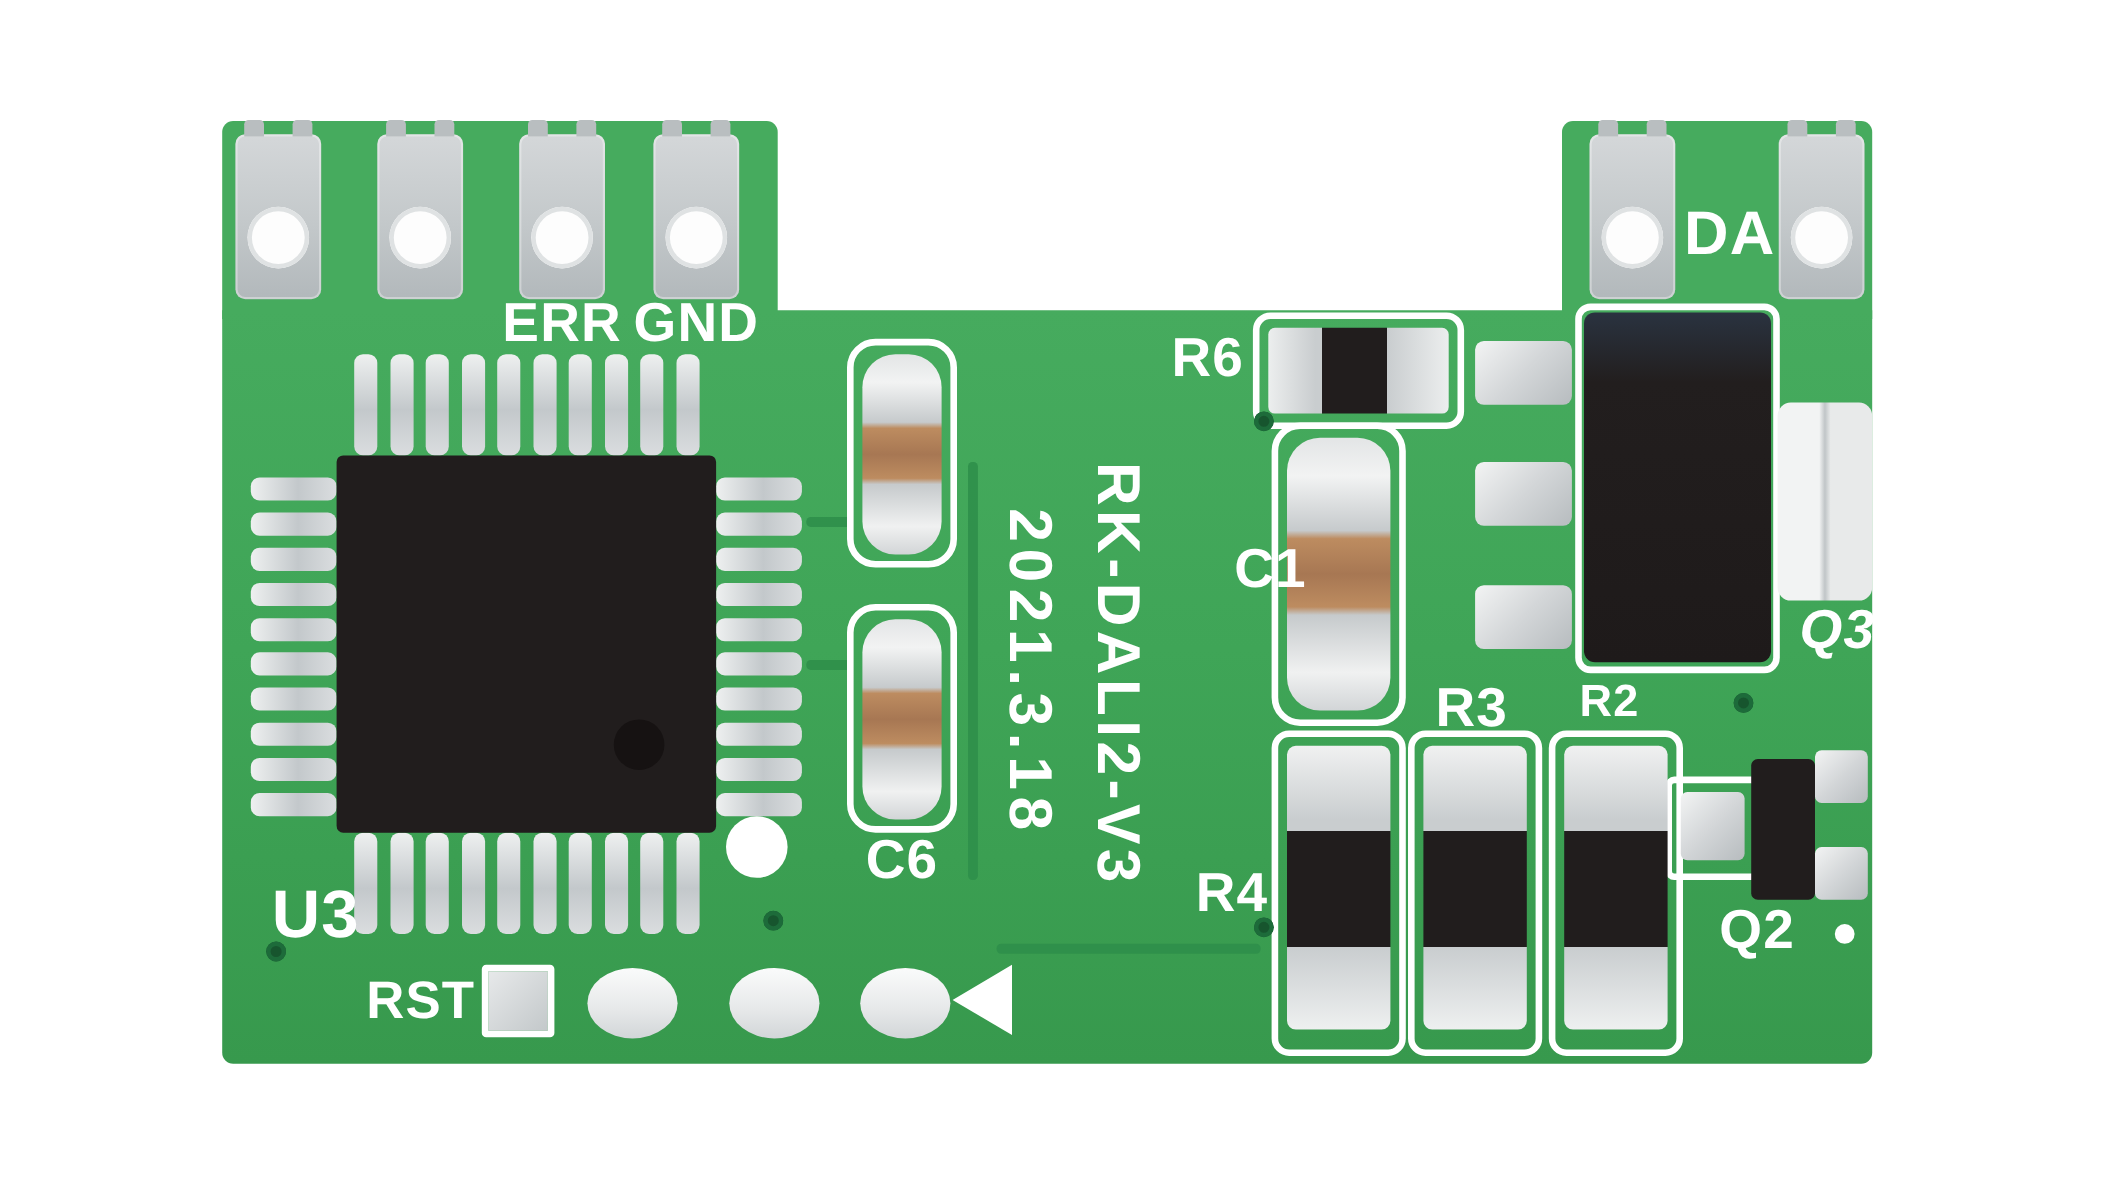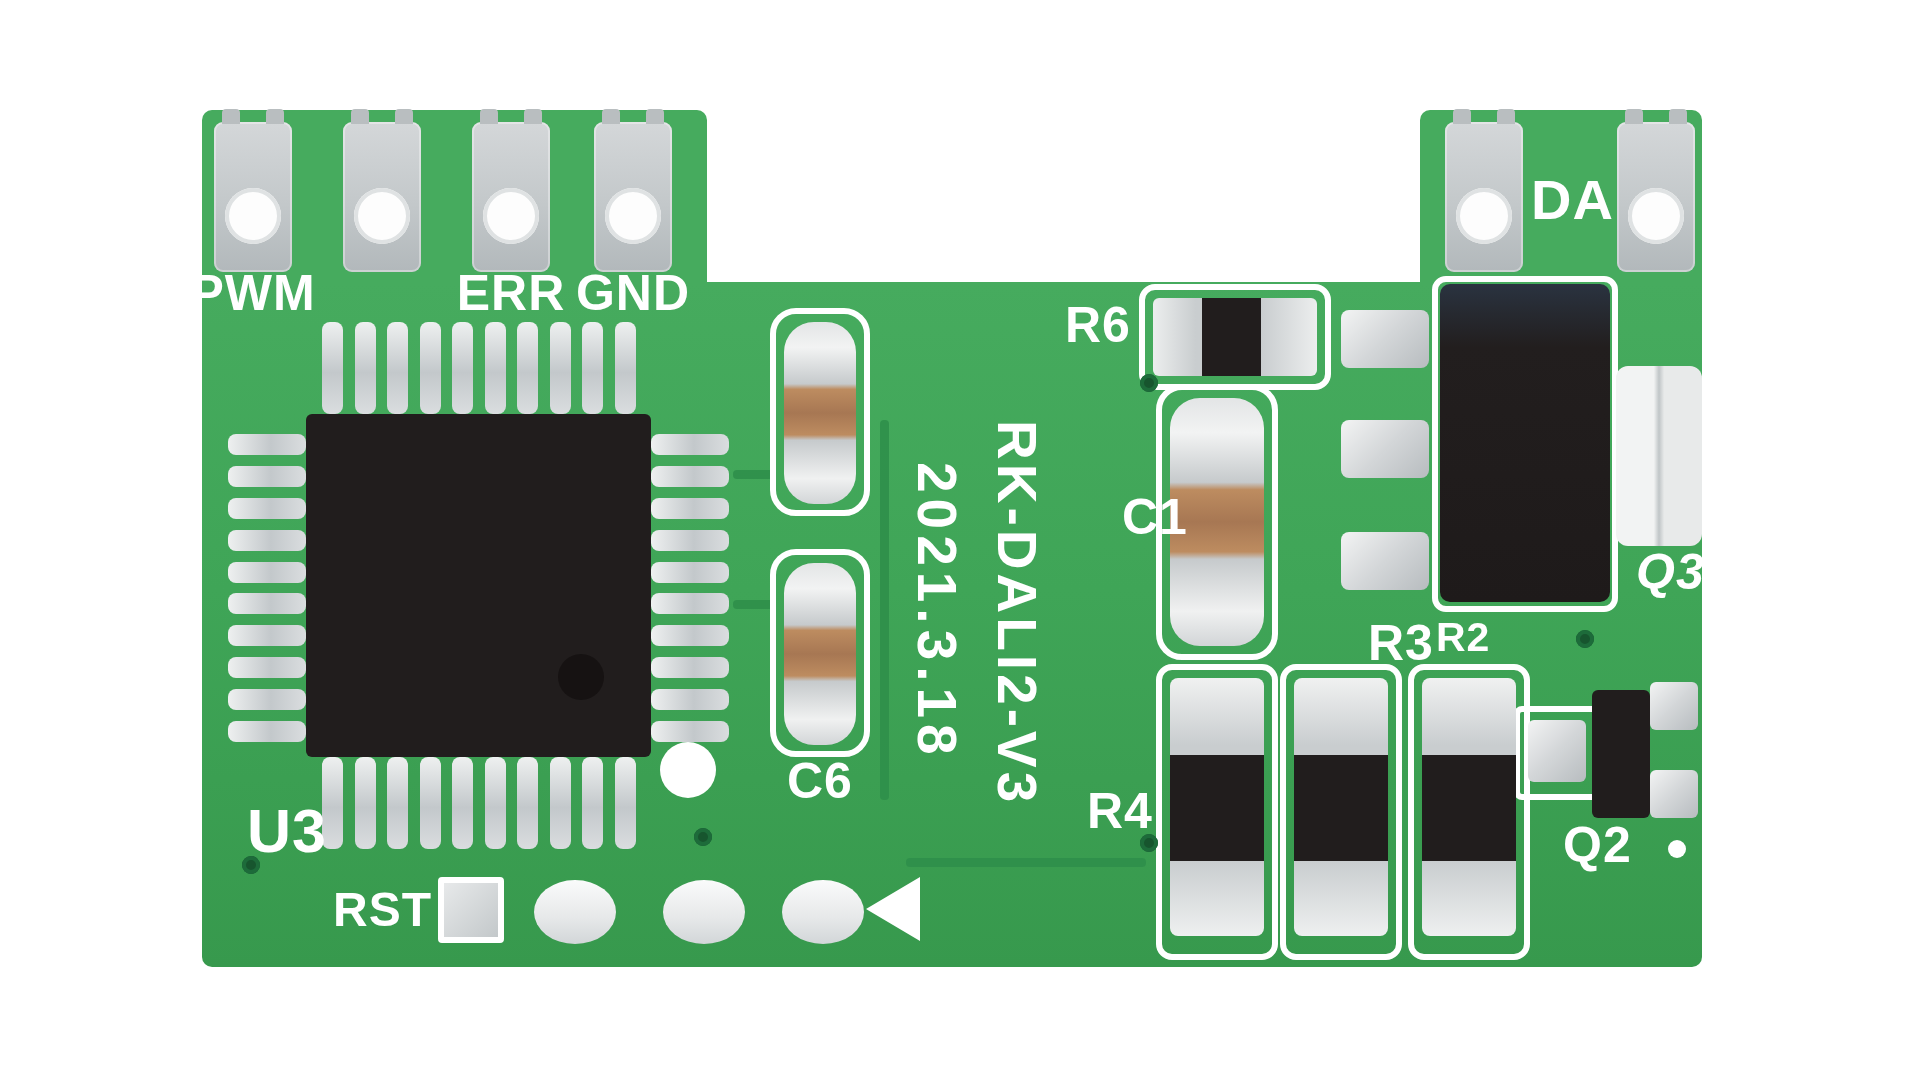--- a/index.html
+++ b/index.html
@@ -81,35 +81,34 @@
     <div class="pad-ear" style="left:8px;"></div>
     <div class="pad-ear" style="right:8px;"></div>
     <div class="pad-hole"></div>
   </div>
   <div class="pad" style="left:594px;top:122px;">
     <div class="pad-ear" style="left:8px;"></div>
     <div class="pad-ear" style="right:8px;"></div>
     <div class="pad-hole"></div>
   </div>
 
-  <div class="silk center" style="left:178px;top:264px;width:150px;font-size:50px;">PWM</div>
   <div class="silk center" style="left:436px;top:264px;width:150px;font-size:50px;">ERR</div>
   <div class="silk center" style="left:558px;top:264px;width:150px;font-size:50px;">GND</div>
 
   <div class="pad" style="left:1445px;top:122px;">
     <div class="pad-ear" style="left:8px;"></div>
     <div class="pad-ear" style="right:8px;"></div>
     <div class="pad-hole"></div>
   </div>
   <div class="pad" style="left:1617px;top:122px;">
     <div class="pad-ear" style="left:8px;"></div>
     <div class="pad-ear" style="right:8px;"></div>
     <div class="pad-hole"></div>
   </div>
-  <div class="silk" style="left:1531px;top:167px;font-size:56px;">DA</div>
+  <div class="silk" style="left:1531px;top:179px;font-size:56px;">DA</div>
 
   <div class="pins-h" style="left:322px;top:322px;width:314px;height:92px;">
       <div class="pin"></div>
       <div class="pin"></div>
       <div class="pin"></div>
       <div class="pin"></div>
       <div class="pin"></div>
       <div class="pin"></div>
       <div class="pin"></div>
       <div class="pin"></div>
@@ -183,21 +182,21 @@
   <div class="cap" style="left:1170px;top:398px;width:94px;height:248px;"></div>
 
   <div class="silver" style="left:1341px;top:310px;width:88px;height:58px;"></div>
   <div class="silver" style="left:1341px;top:420px;width:88px;height:58px;"></div>
   <div class="silver" style="left:1341px;top:532px;width:88px;height:58px;"></div>
   <div class="bracket" style="left:1432px;top:276px;width:174px;height:324px;border-radius:14px;"></div>
   <div class="black-body" style="left:1440px;top:284px;width:170px;height:318px;border-radius:10px;background:linear-gradient(180deg,#2a3340 0%,#221e1e 20%,#1e1a1a 100%);"></div>
   <div class="silver" style="left:1616px;top:366px;width:86px;height:180px;border-radius:12px;background:linear-gradient(90deg,#f2f3f3 0%,#f2f3f3 44%,#c0c5c7 50%,#e8eaea 56%,#e8eaea 100%);"></div>
   <div class="silk" style="left:1636px;top:543px;font-size:50px;font-style:italic;">Q3</div>
 
-  <div class="silk" style="left:1368px;top:614px;font-size:50px;">R3</div>
+  <div class="silk" style="left:1305px;top:614px;font-size:50px;">R3</div>
   <div class="silk" style="left:1436px;top:614px;font-size:41px;">R2</div>
   <div class="silk" style="left:1087px;top:782px;font-size:50px;">R4</div>
 
   <div class="bracket" style="left:1156px;top:664px;width:110px;height:284px;"></div>
   <div class="res-v" style="left:1170px;top:678px;width:94px;height:258px;"></div>
   <div class="bracket" style="left:1280px;top:664px;width:110px;height:284px;"></div>
   <div class="res-v" style="left:1294px;top:678px;width:94px;height:258px;"></div>
   <div class="bracket" style="left:1408px;top:664px;width:110px;height:284px;"></div>
   <div class="res-v" style="left:1422px;top:678px;width:94px;height:258px;"></div>
 

